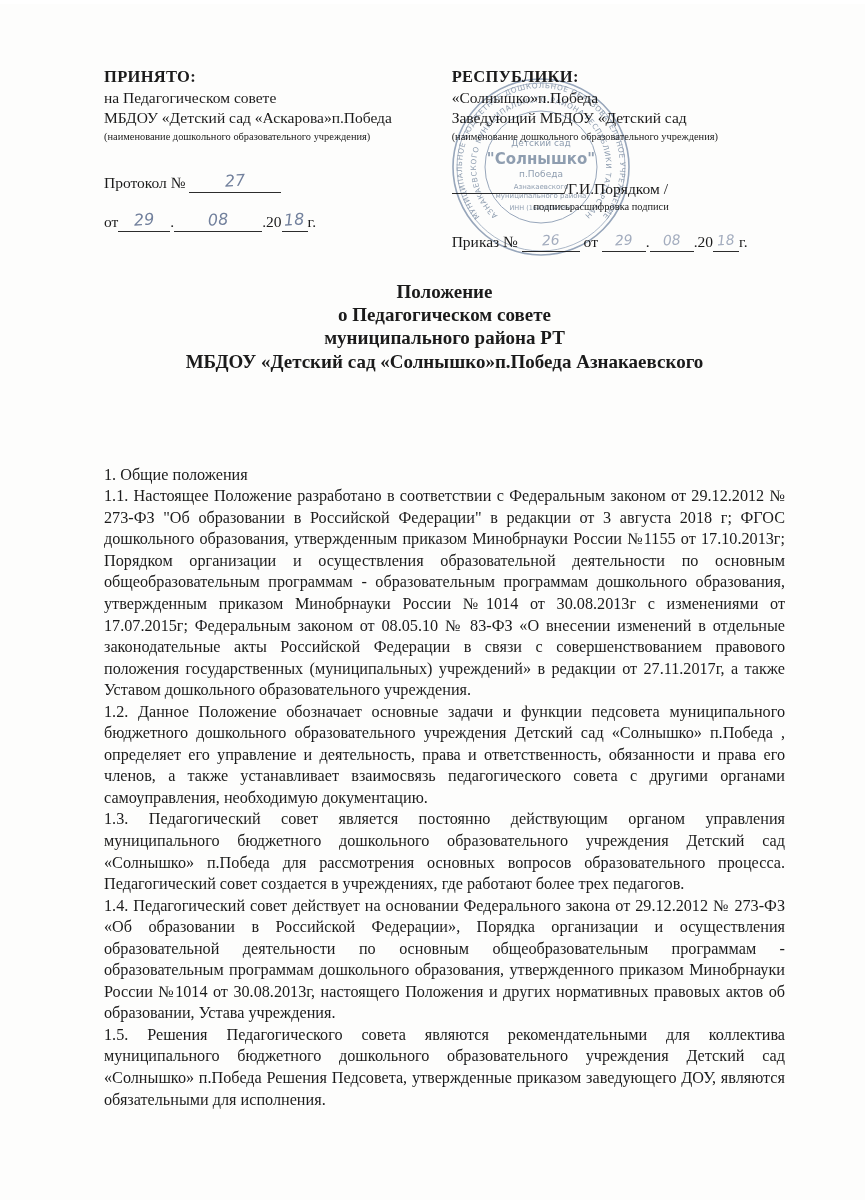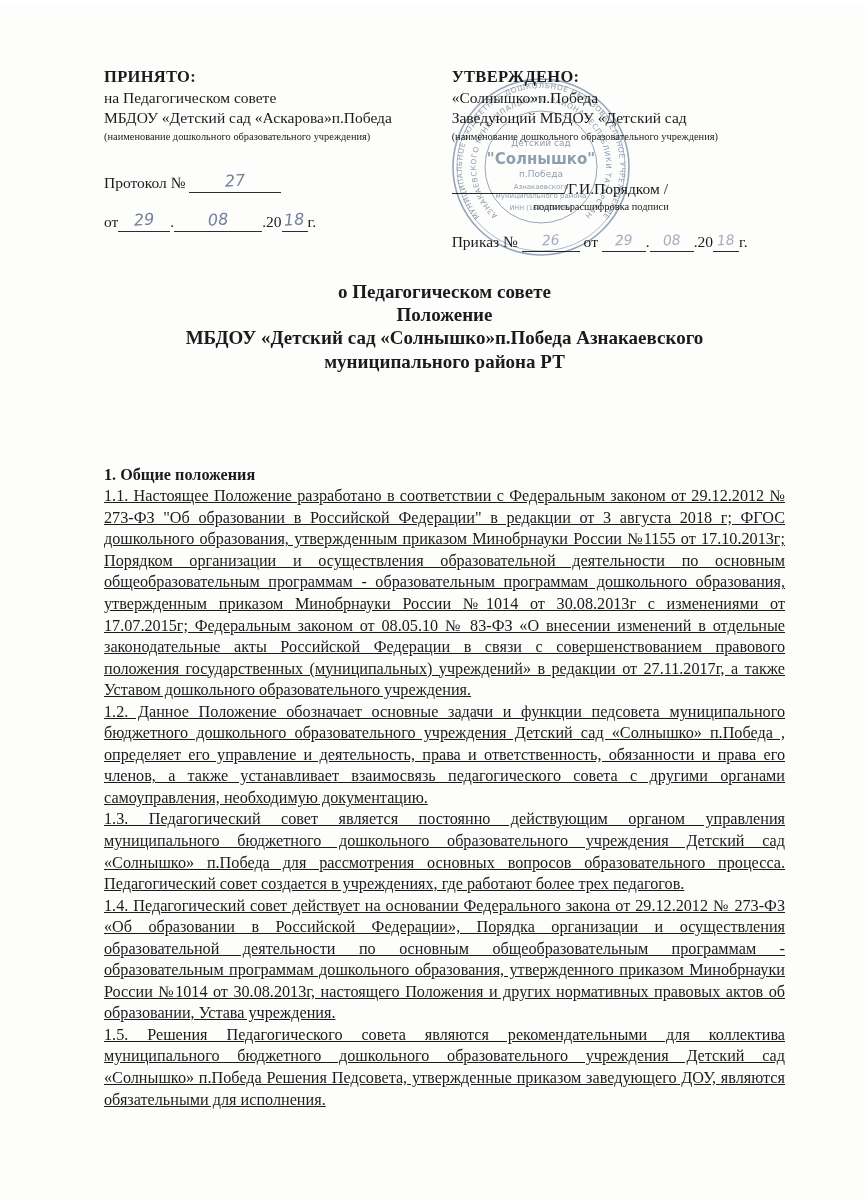--- a/index.html
+++ b/index.html
@@ -78,22 +78,22 @@
     font-size:19px;
     line-height:1.22;
   }
   
   .doc-body{
     margin-top:92px;
     font-size:16.2px;
     line-height:1.33;
     text-align:justify;
   }
-  .section-heading{font-weight:bold;}
-  .doc-body p{margin:0;text-decoration:underline;}
+  .section-heading{font-weight:normal;}
+  .doc-body p{margin:0;}
 </style>
 </head>
 <body>
 
 <div class="page">
 
   <div class="approval-row">
 
     <div class="approval-left">
       <div class="blk-title">ПРИНЯТО:</div>
@@ -123,44 +123,44 @@
         <text class="st st-ring"><textPath href="#sealArcOuter" startOffset="50%">МУНИЦИПАЛЬНОЕ БЮДЖЕТНОЕ ДОШКОЛЬНОЕ ОБРАЗОВАТЕЛЬНОЕ УЧРЕЖДЕНИЕ</textPath></text>
         <text class="st st-ring"><textPath href="#sealArcInner" startOffset="50%">АЗНАКАЕВСКОГО МУНИЦИПАЛЬНОГО РАЙОНА РЕСПУБЛИКИ ТАТАРСТАН</textPath></text>
         <text x="95" y="74" class="st st-c1">Детский сад</text>
         <text x="95" y="92" class="st st-c2">"Солнышко"</text>
         <text x="95" y="105" class="st st-c1">п.Победа</text>
         <text x="95" y="117" class="st st-c3">Азнакаевского</text>
         <text x="95" y="126" class="st st-c3">муниципального района</text>
         <text x="95" y="138" class="st st-c4">ИНН (1643004780)</text>
       </svg>
 
-      <div class="blk-title">УТВЕРЖДЕНО:</div>
+      <div class="blk-title">РЕСПУБЛИКИ:</div>
       <div>«Солнышко»п.Победа</div>
       <div>Заведующий МБДОУ «Детский сад</div>
       <div class="caption">(наименование дошкольного образовательного учреждения)</div>
 
       <div class="sig-row">
         <span class="blank w-sig"></span><span>/Г.И.Порядком /</span>
       </div>
       <div class="sig-captions">
         <span class="cap1">подпись</span>
         <span class="cap2">расшифровка подписи</span>
       </div>
       <div class="gap-md"></div>
       <div class="form-line">
         <span>Приказ №</span>&nbsp;<span class="blank w-ordernum"><span class="hand faint">26</span></span>&nbsp;<span>от</span>&nbsp;<span class="blank w-oday"><span class="hand faint">29</span></span><span>.</span><span class="blank w-omonth"><span class="hand faint">08</span></span><span>.20</span><span class="blank w-oyear"><span class="hand faint">18</span></span><span>г.</span>
       </div>
     </div>
   </div>
 
   <div class="doc-title">
+    <div>Положение</div>
     <div>о Педагогическом совете</div>
-    <div>Положение</div>
+    <div>муниципального района РТ</div>
     <div>МБДОУ «Детский сад «Солнышко»п.Победа Азнакаевского</div>
-    <div>муниципального района РТ</div>
   </div>
 
   <div class="doc-body">
     <div class="section-heading">1. Общие положения</div>
     <p>1.1. Настоящее Положение разработано в соответствии с Федеральным законом от 29.12.2012 № 273-ФЗ "Об образовании в Российской Федерации" в редакции от 3 августа 2018 г; ФГОС дошкольного образования, утвержденным приказом Минобрнауки России №1155 от 17.10.2013г; Порядком организации и осуществления образовательной деятельности по основным общеобразовательным программам - образовательным программам дошкольного образования, утвержденным приказом Минобрнауки России №1014 от 30.08.2013г с изменениями от 17.07.2015г; Федеральным законом от 08.05.10 № 83-ФЗ «О внесении изменений в отдельные законодательные акты Российской Федерации в связи с совершенствованием правового положения государственных (муниципальных) учреждений» в редакции от 27.11.2017г, а также Уставом дошкольного образовательного учреждения.</p>
     <p>1.2. Данное Положение обозначает основные задачи и функции педсовета муниципального бюджетного дошкольного образовательного учреждения  Детский сад «Солнышко» п.Победа , определяет его управление и деятельность, права и ответственность, обязанности и права его членов, а также устанавливает взаимосвязь педагогического совета с другими органами самоуправления, необходимую документацию.</p>
     <p>1.3. Педагогический совет является постоянно действующим органом управления муниципального бюджетного дошкольного образовательного учреждения  Детский сад «Солнышко» п.Победа для рассмотрения основных вопросов образовательного процесса. Педагогический совет создается в учреждениях, где работают более трех педагогов.</p>
     <p>1.4. Педагогический совет действует на основании Федерального закона от 29.12.2012 № 273-ФЗ «Об образовании в Российской Федерации», Порядка организации и осуществления образовательной деятельности по основным общеобразовательным программам - образовательным программам дошкольного образования, утвержденного приказом Минобрнауки России №1014 от 30.08.2013г, настоящего Положения и других нормативных правовых актов об образовании, Устава учреждения.</p>
     <p>1.5. Решения Педагогического совета являются рекомендательными для коллектива муниципального бюджетного дошкольного образовательного учреждения  Детский сад «Солнышко» п.Победа Решения Педсовета, утвержденные приказом заведующего ДОУ, являются обязательными для исполнения.</p>
   </div>

